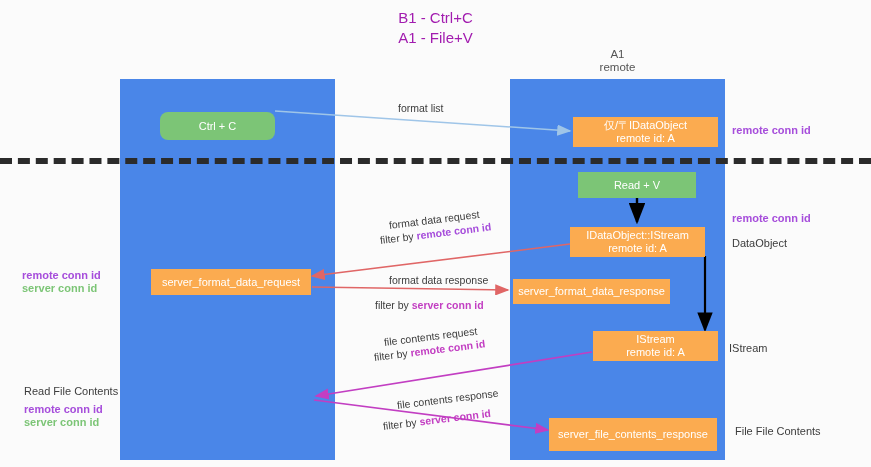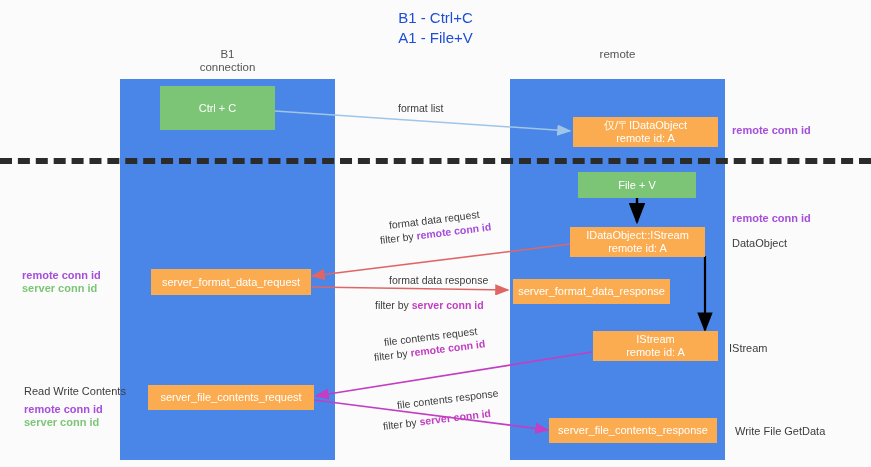--- a/index.html
+++ b/index.html
@@ -8,21 +8,21 @@
     background:#fbfbfb;
     font-family:"Liberation Sans","DejaVu Sans",sans-serif;
     color:#3c3c3c;
   }
   .canvas{position:absolute;inset:0;}
   .abs{position:absolute;}
 
   
   .title{
     left:0;right:0;top:8px;text-align:center;
-    font-size:15px;line-height:20px;color:#1d4ed8;
+    font-size:15px;line-height:20px;color:#a21caf;
   }
 
   
   .col-head{
     text-align:center;font-size:11.5px;line-height:13px;color:#555;
   }
 
   
   .lane{background:#4a86e8;}
 
@@ -61,25 +61,22 @@
 </head>
 <body>
 
 <div class="canvas">
 
   <div class="abs title">
     <div>B1 - Ctrl+C</div>
     <div>A1 - File+V</div>
   </div>
 
-  <div class="abs col-head" style="left:120px;top:48px;width:215px;">
-    <div>B1</div>
-    <div>connection</div>
-  </div>
   <div class="abs col-head" style="left:510px;top:48px;width:215px;">
+    <div>A1</div>
     <div>remote</div>
   </div>
 
   <div class="abs lane" style="left:120px;top:79px;width:215px;height:381px;"></div>
   <div class="abs lane" style="left:510px;top:79px;width:215px;height:381px;"></div>
 
   <svg class="ovl">
     <defs>
       <marker id="ah-blue" markerWidth="9" markerHeight="7" refX="8" refY="3.5" orient="auto">
         <polygon points="0 0, 9 3.5, 0 7" fill="#9fc5e8"></polygon>
@@ -105,56 +102,53 @@
 
     <line x1="705" y1="256" x2="705" y2="330" stroke="#000000" stroke-width="2.2" marker-end="url(#ah-black)"></line>
 
     <line x1="592" y1="352" x2="316" y2="396" stroke="#c23ec2" stroke-width="1.6" marker-end="url(#ah-mag)"></line>
 
     <line x1="314" y1="400" x2="548" y2="430" stroke="#c23ec2" stroke-width="1.6" marker-end="url(#ah-mag)"></line>
   </svg>
 
   <div class="abs divider"></div>
 
-  <div class="abs node green" style="left:160px;top:86px;width:115px;height:44px;">
+  <div class="abs node green" style="left:160px;top:112px;width:115px;height:28px;border-radius:8px;">
     <span>Ctrl + C</span>
   </div>
 
   <div class="abs node orange" style="left:573px;top:117px;width:145px;height:30px;">
     <span>仅/〒IDataObject</span>
     <span>remote id: A</span>
   </div>
 
   <div class="abs node green" style="left:578px;top:172px;width:118px;height:26px;">
-    <span>File + V</span>
+    <span>Read + V</span>
   </div>
 
   <div class="abs node orange" style="left:570px;top:227px;width:135px;height:30px;">
     <span>IDataObject::IStream</span>
     <span>remote id: A</span>
   </div>
 
   <div class="abs node orange" style="left:151px;top:269px;width:160px;height:26px;">
     <span>server_format_data_request</span>
   </div>
 
   <div class="abs node orange" style="left:513px;top:279px;width:157px;height:25px;">
     <span>server_format_data_response</span>
   </div>
 
   <div class="abs node orange" style="left:593px;top:331px;width:125px;height:30px;">
     <span>IStream</span>
     <span>remote id: A</span>
   </div>
 
-  <div class="abs node orange" style="left:148px;top:385px;width:166px;height:25px;">
-    <span>server_file_contents_request</span>
-  </div>
 
-  <div class="abs node orange" style="left:549px;top:418px;width:168px;height:25px;">
+  <div class="abs node orange" style="left:549px;top:418px;width:168px;height:33px;">
     <span>server_file_contents_response</span>
   </div>
 
   <div class="abs elabel" style="left:398px;top:102px;">format list</div>
 
   <div class="abs elabel rot" style="left:389px;top:219px;">format data request</div>
   <div class="abs elabel rot" style="left:380px;top:234px;">
     <span>filter by </span><span class="purple">remote conn id</span>
   </div>
 
@@ -170,22 +164,22 @@
 
   <div class="abs elabel rot" style="left:397px;top:399px;">file contents response</div>
   <div class="abs elabel rot" style="left:383px;top:420px;">
     <span>filter by </span><span class="magenta">server conn id</span>
   </div>
 
   <div class="abs slabel purple" style="left:732px;top:123px;">remote conn id</div>
   <div class="abs slabel purple" style="left:732px;top:211px;">remote conn id</div>
   <div class="abs slabel" style="left:732px;top:236px;text-align:right;">DataObject</div>
   <div class="abs slabel" style="left:729px;top:341px;">IStream</div>
-  <div class="abs slabel" style="left:735px;top:424px;">Write File GetData</div>
+  <div class="abs slabel" style="left:735px;top:424px;">File File Contents</div>
 
   <div class="abs slabel purple" style="left:22px;top:268px;">remote conn id</div>
   <div class="abs slabel green-t" style="left:22px;top:281px;">server conn id</div>
 
-  <div class="abs slabel" style="left:24px;top:384px;">Read Write Contents</div>
+  <div class="abs slabel" style="left:24px;top:384px;">Read File Contents</div>
   <div class="abs slabel purple" style="left:24px;top:402px;">remote conn id</div>
   <div class="abs slabel green-t" style="left:24px;top:415px;">server conn id</div>
 
 </div>
 
 </body></html>

